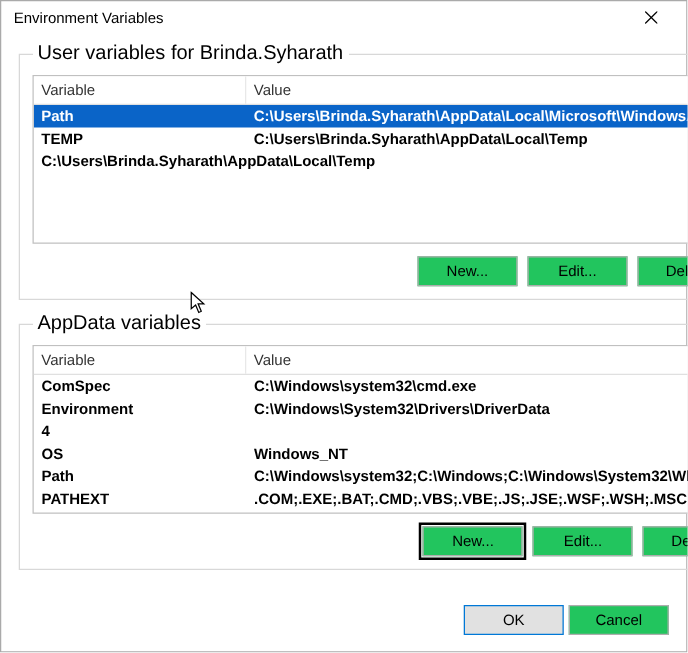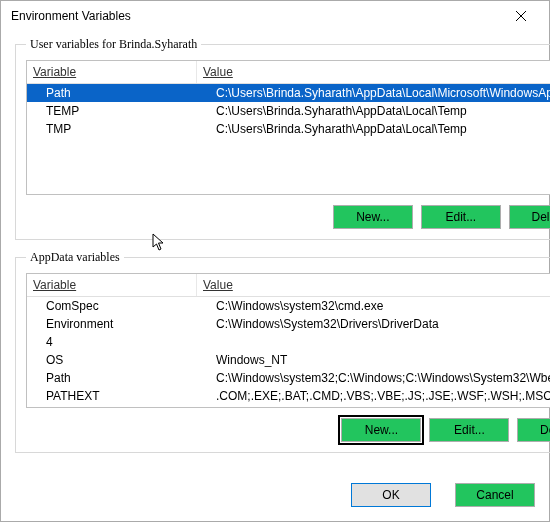--- a/index.html
+++ b/index.html
@@ -44,56 +44,54 @@
     padding: 6px 14px 10px 14px;
     display: flex;
     flex-direction: column;
   }
   fieldset.group {
     border: 1px solid #d8d8d8;
     margin: 0 0 10px 0;
     padding: 8px 10px 10px 10px;
   }
   fieldset.group legend {
-    font-size: 12px;
+    font-size: 16px;
     padding: 0 4px;
-    font-family: Liberation Serif, serif;
   }
   .tablewrap {
     border: 1px solid #c0c0c0;
     background: #fff;
     height: 135px;
     overflow: hidden;
     position: relative;
   }
   .tablewrap.sys { height: 135px; }
   .hdr {
     display: flex;
     border-bottom: 1px solid #e0e0e0;
     font-size: 12px;
     color: #333;
     background: #fff;
   }
   .hdr .col {
     padding: 4px 6px;
     border-right: 1px solid #e8e8e8;
-    text-decoration: underline;
   }
   .hdr .col:last-child { border-right: none; }
   .col-var { width: 170px; flex: 0 0 170px; }
   .col-val { flex: 1; }
   .rows { overflow-y: auto; height: calc(100% - 24px); }
   .rows.sys { overflow-y: scroll; }
   .row {
     display: flex;
     font-size: 12px;
     padding: 1px 0;
     white-space: nowrap;
   }
-  .row .cell { padding: 1px 19px; overflow: hidden; text-overflow: clip; }
+  .row .cell { padding: 1px 6px; overflow: hidden; text-overflow: clip; font-weight: bold; }
   .row .cell.col-var { width: 170px; flex: 0 0 170px; }
   .row .cell.col-val { flex: 1; }
   .row.selected {
     background: #0a64c8;
     color: #fff;
   }
   .btnrow {
     display: flex;
     justify-content: flex-end;
     gap: 8px;
@@ -113,21 +111,21 @@
     outline: 2px solid #000;
     outline-offset: 1px;
   }
   button.winbtn.primary {
     border: 1px solid #0078d7;
     background: #e1e1e1;
   }
   .footer {
     display: flex;
     justify-content: flex-end;
-    gap: 24px;
+    gap: 4px;
     padding: 8px 14px 14px 0;
   }
   .cursor {
     position: absolute;
     left: 152px;
     top: 233px;
     pointer-events: none;
     z-index: 100;
   }
   .cursor svg { width: 16px; height: 20px; }
@@ -164,21 +162,20 @@
         <div class="rows" id="user-rows">
             <div class="row selected">
               <div class="cell col-var">Path</div>
               <div class="cell col-val">C:\Users\Brinda.Syharath\AppData\Local\Microsoft\WindowsApps;</div>
             </div>
             <div class="row">
               <div class="cell col-var">TEMP</div>
               <div class="cell col-val">C:\Users\Brinda.Syharath\AppData\Local\Temp</div>
             </div>
             <div class="row">
-              <div class="cell col-var">TMP</div>
               <div class="cell col-val">C:\Users\Brinda.Syharath\AppData\Local\Temp</div>
             </div>
           </div>
       </div>
 
       <div class="btnrow">
         <button class="winbtn">New...</button>
         <button class="winbtn">Edit...</button>
         <button class="winbtn">Delete</button>
       </div>

